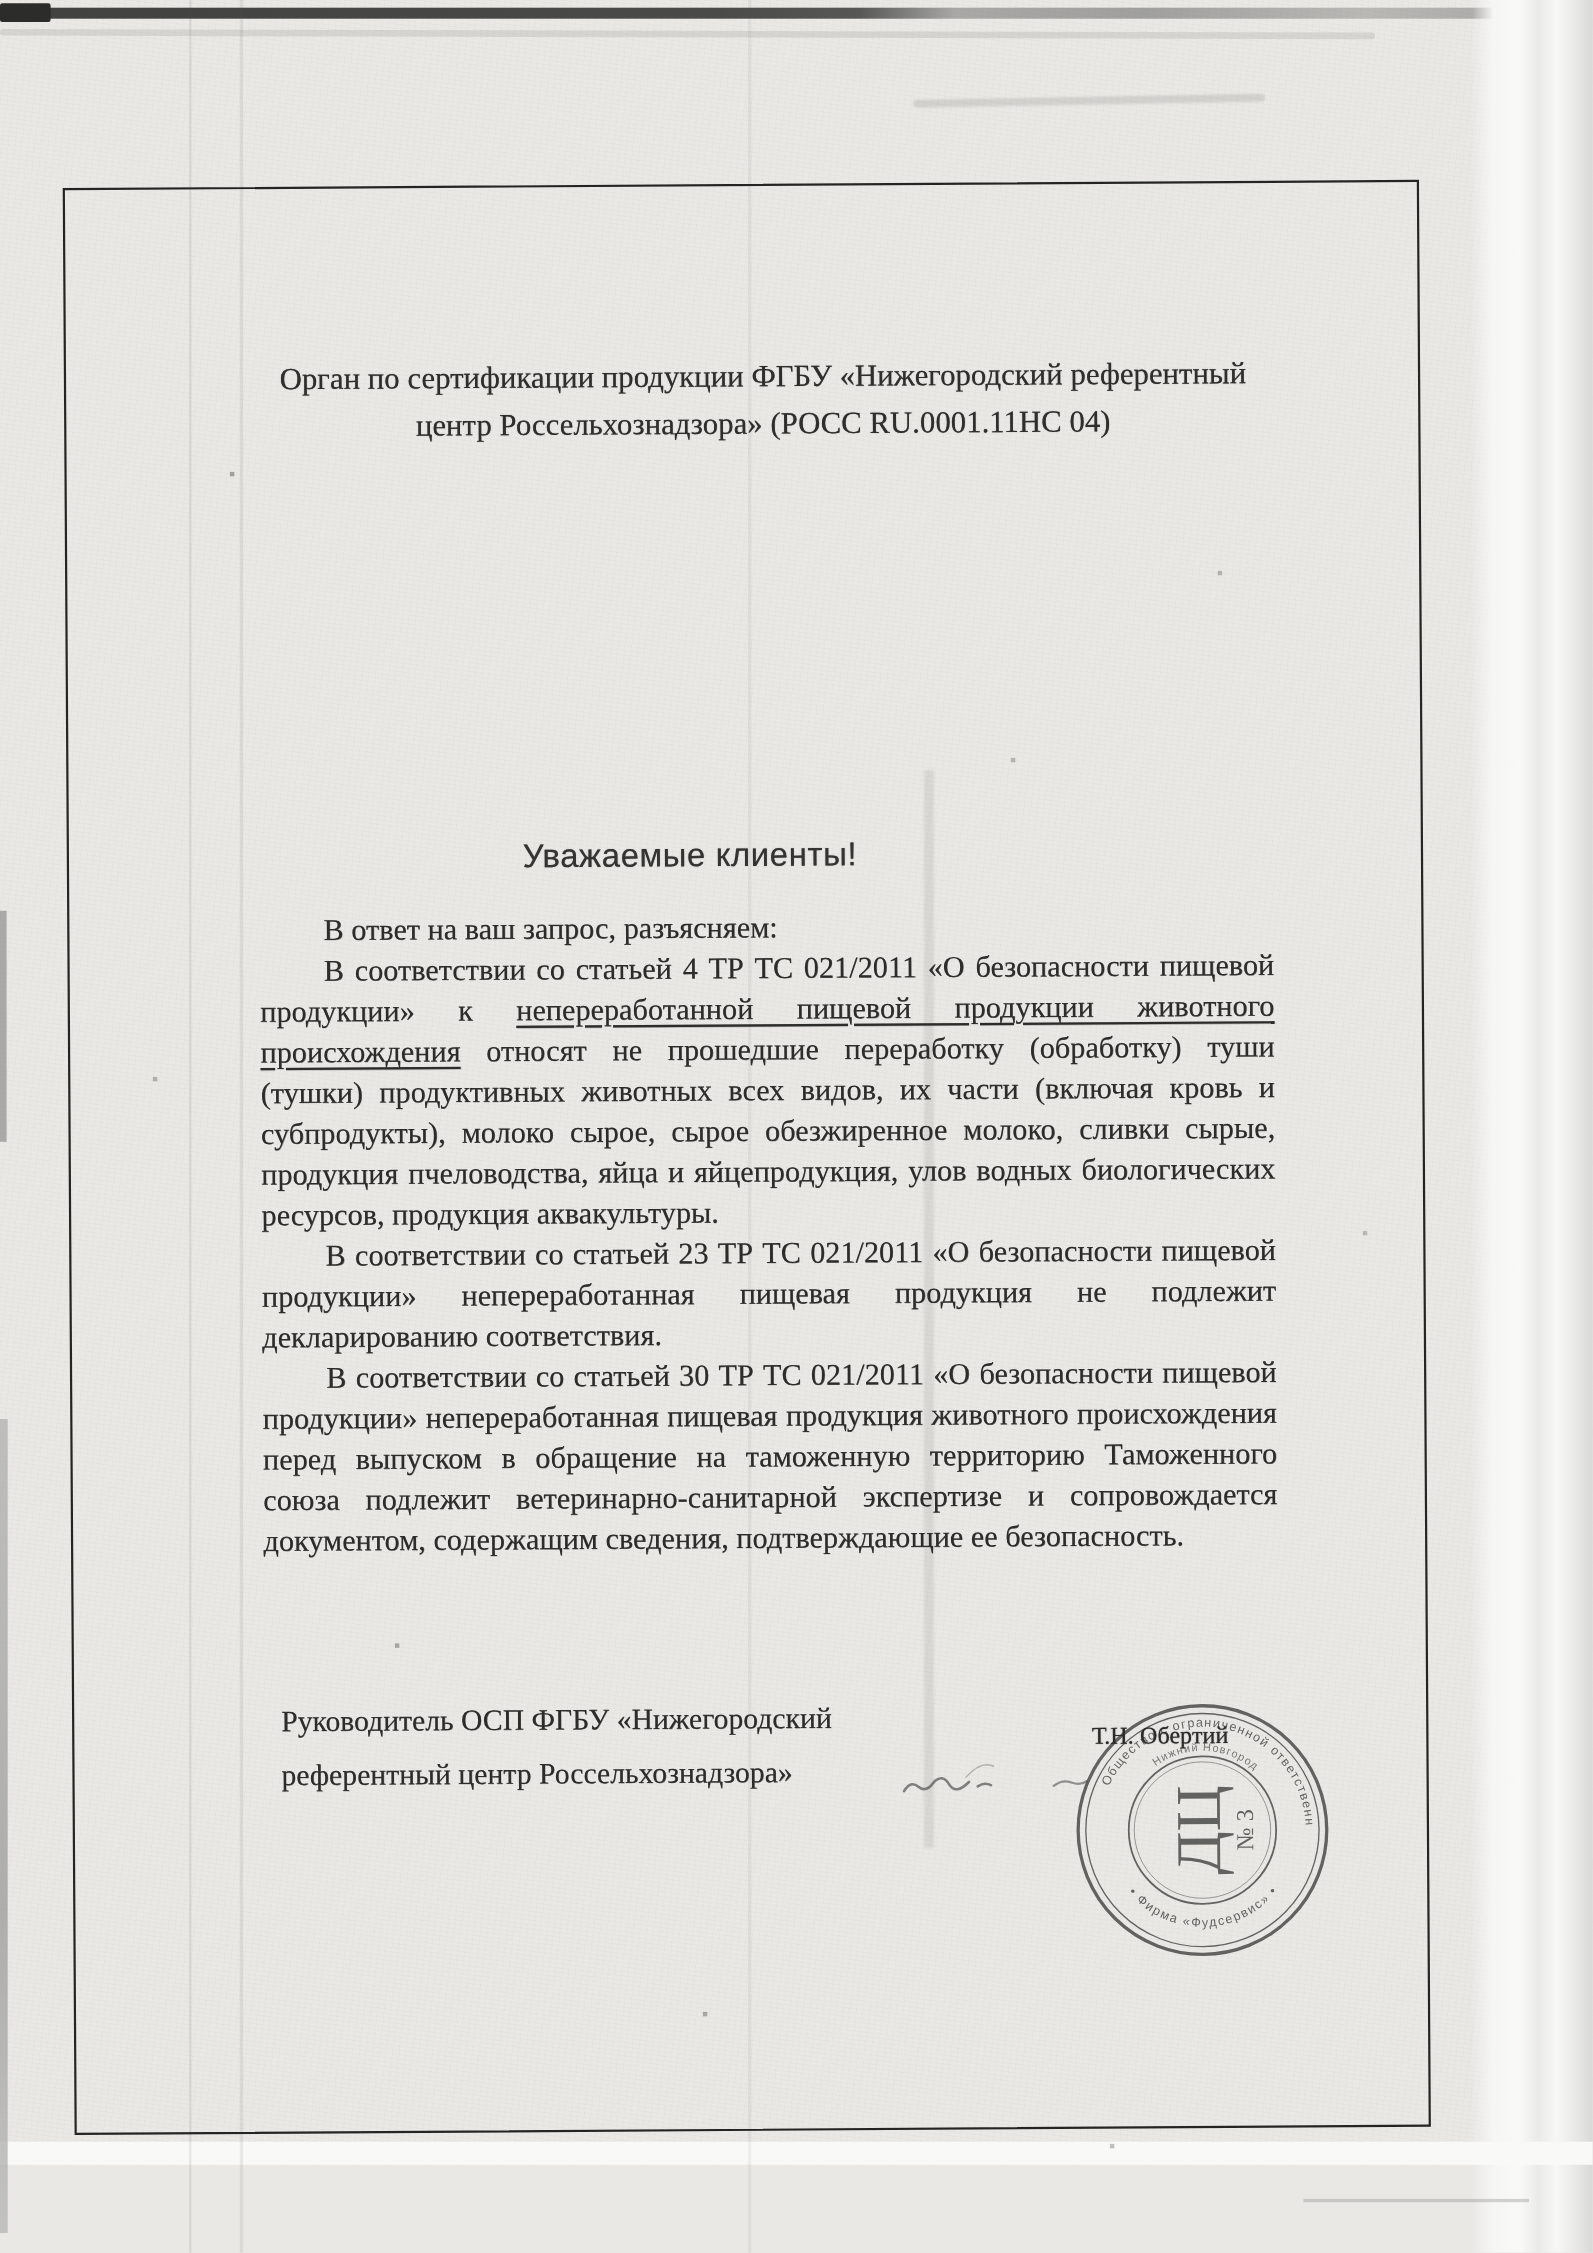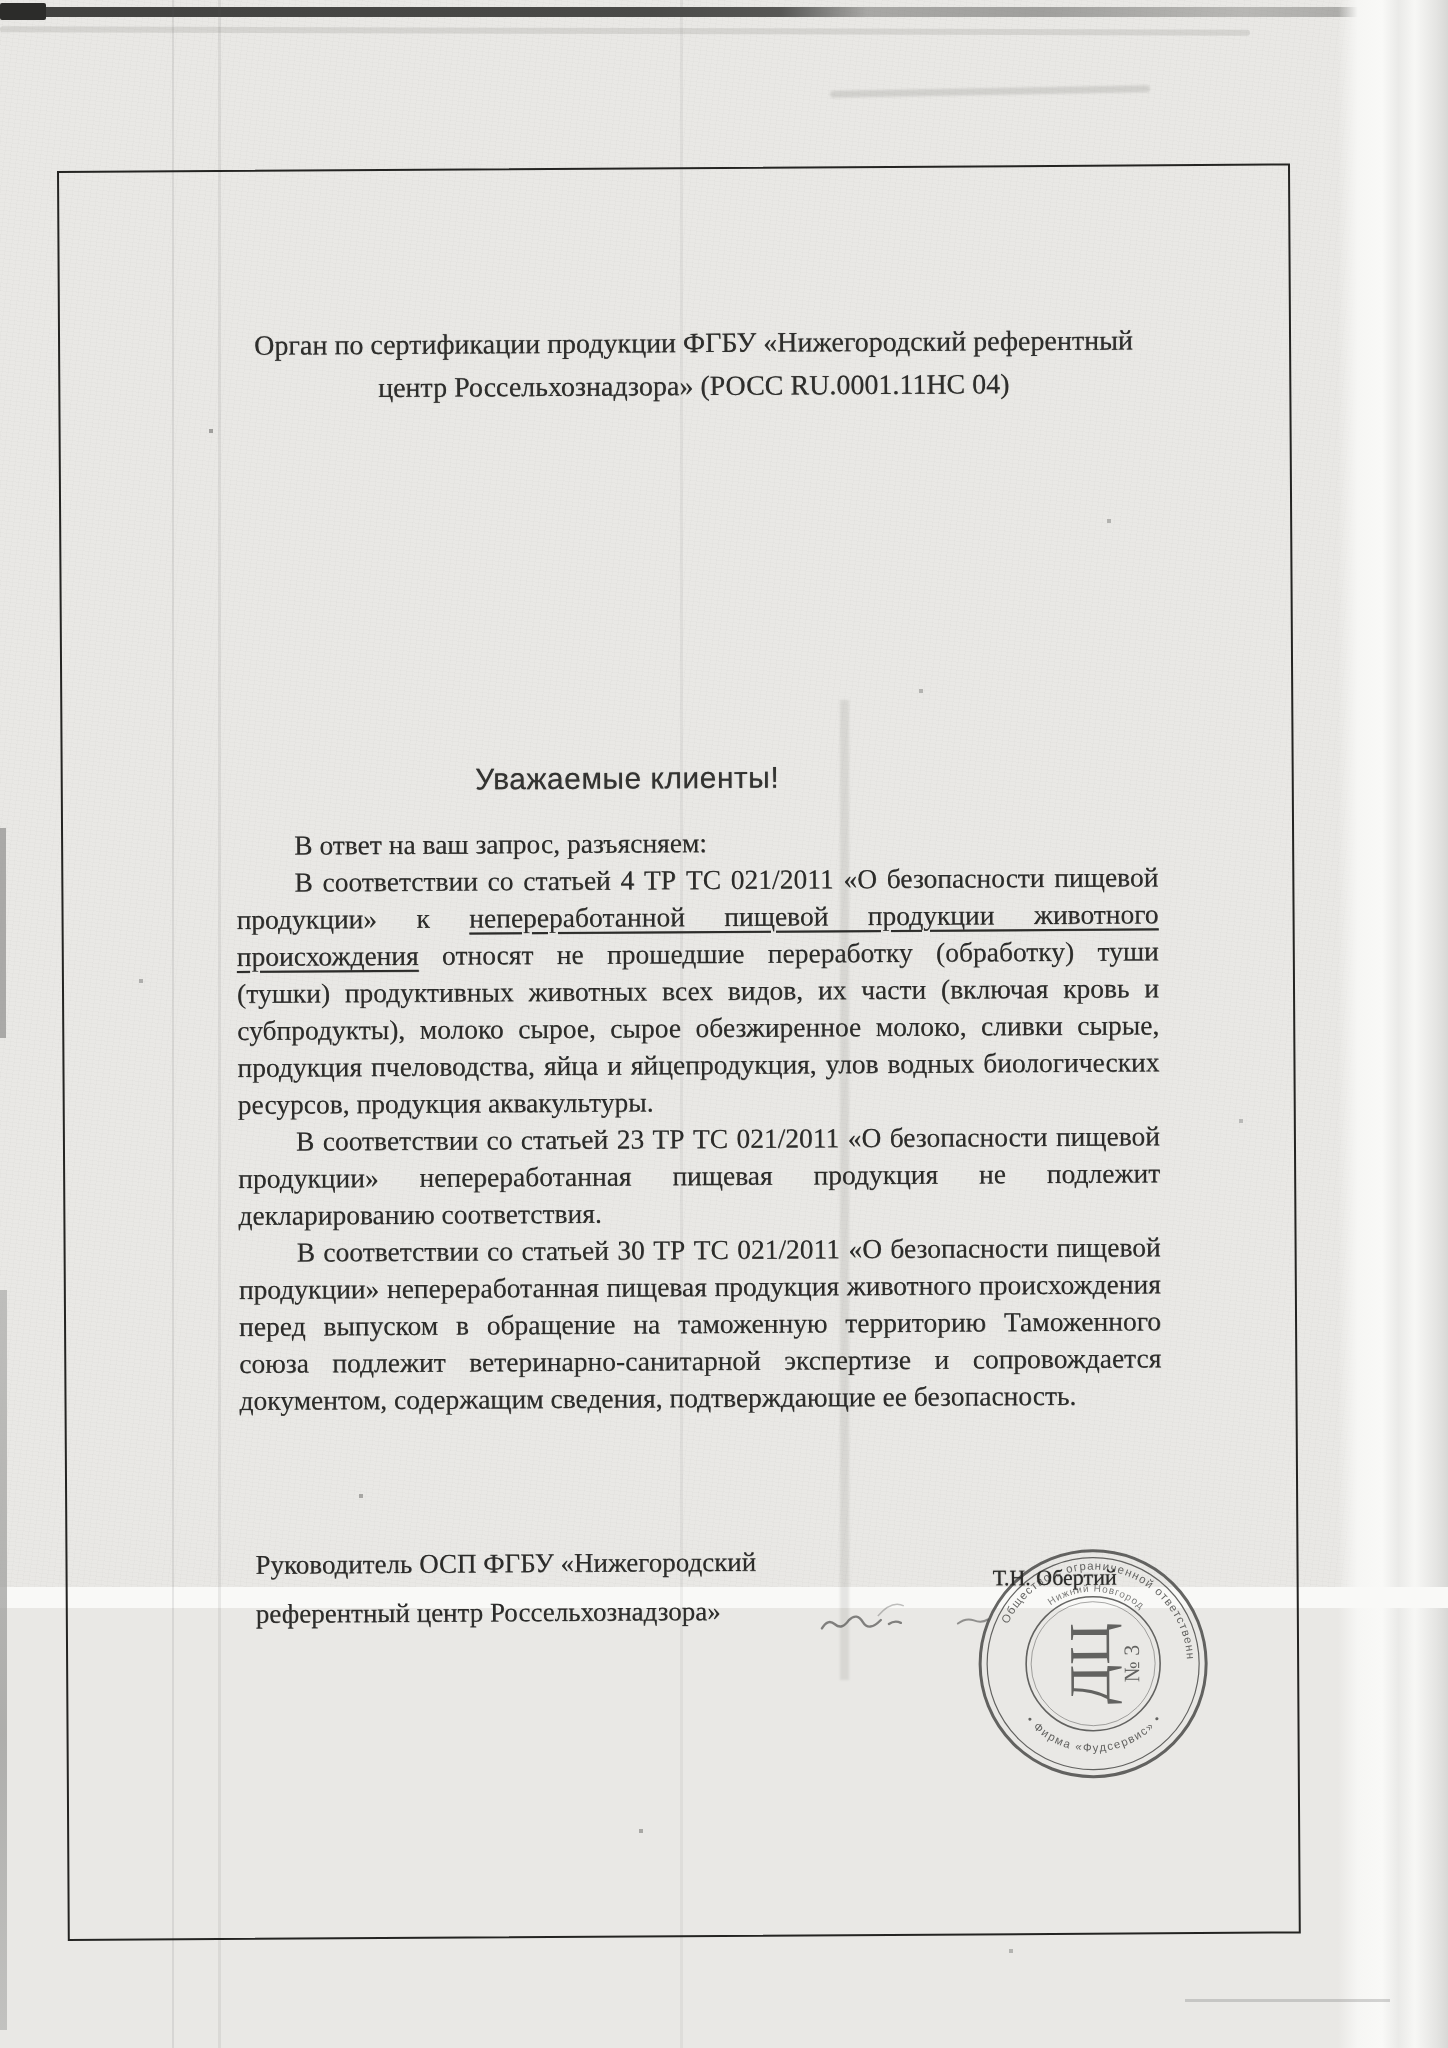--- a/index.html
+++ b/index.html
@@ -1,18 +1,18 @@
 <!DOCTYPE html>
 <html><head>
 <meta charset="utf-8">
 <style>
   html,body{margin:0;padding:0;}
   body{width:1448px;height:2048px;overflow:hidden;background:#e9e8e5;}
   .scan{
-    position:relative;width:1448px;height:1608px;
+    position:relative;width:1448px;height:1968px;
     background:#e9e8e5;
     background-image:
       repeating-linear-gradient(7deg, transparent 0 3px, rgba(120,120,115,0.03) 3px 4px),
       repeating-linear-gradient(97deg, transparent 0 5px, rgba(100,100,95,0.022) 5px 6px);
     font-family:"Liberation Serif", serif;
     color:#2d2d2b;
   }
   
   .top-bar{position:absolute;left:0;top:7px;width:1446px;height:10px;
     background:linear-gradient(90deg,#41413f 0%,#4a4a48 45%,#575755 54%,rgba(90,90,88,.45) 60%,rgba(100,100,98,.55) 72%,rgba(95,95,92,.35) 86%,rgba(90,90,88,.5) 100%);}

